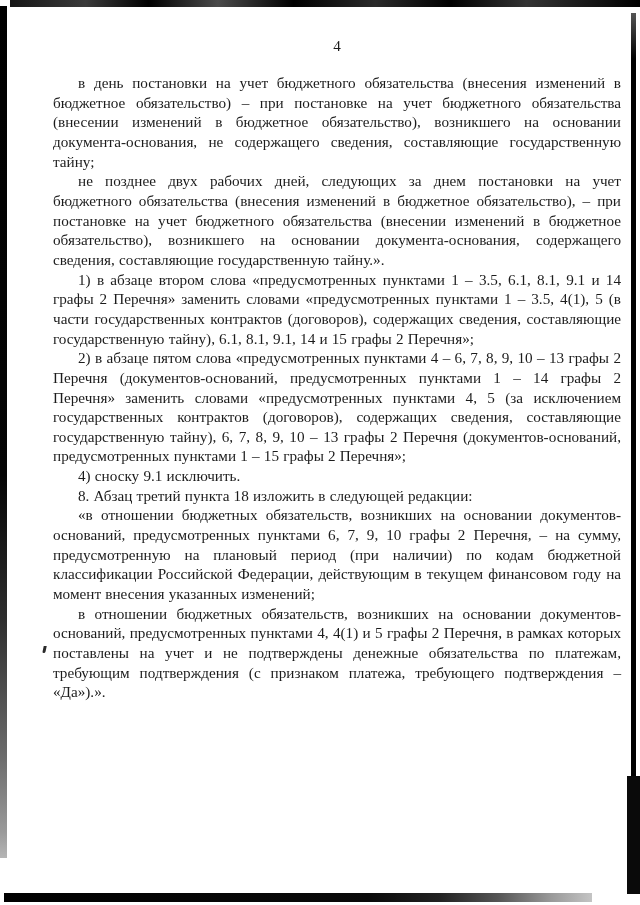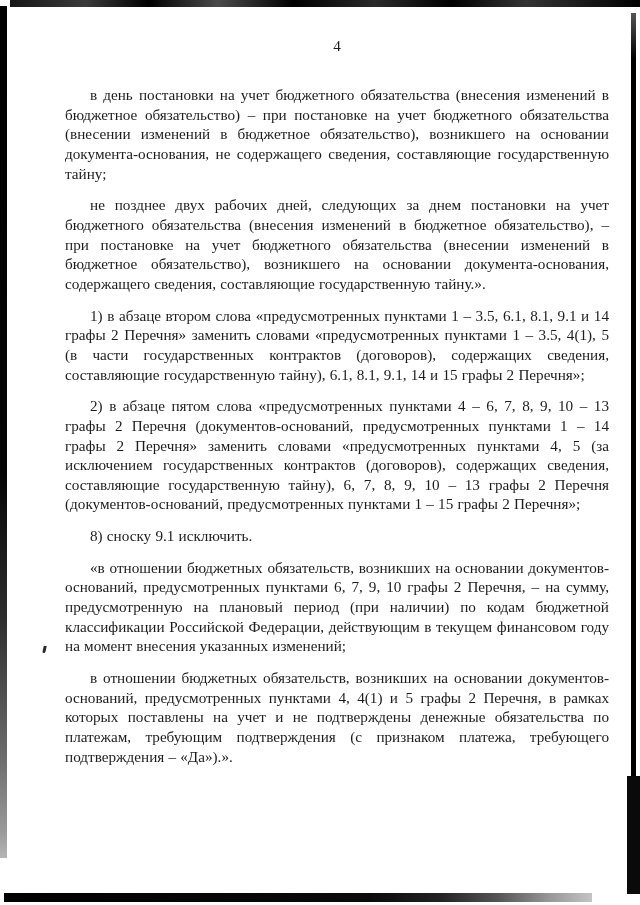--- a/index.html
+++ b/index.html
@@ -58,21 +58,21 @@
     top: 36px; left: 53px; width: 568px;
     text-align: center;
     font-size: 15.2px;
     line-height: 19px;
   }
   .content {
     position: absolute;
     top: 73px; left: 53px; width: 568px;
   }
   .content p {
-    margin: 12px;
+    margin: 0;
     text-align: justify;
     text-indent: 25px;
     font-size: 15.2px;
     line-height: 19.65px;
     word-spacing: 0.4px;
   }
 </style>
 </head>
 <body>
 
@@ -85,18 +85,19 @@
   <div class="artifact bottom-bar"></div>
   <div class="artifact stray-mark"></div>
 
   <div class="page-number">4</div>
 
   <div class="content">
     <p>в день постановки на учет бюджетного обязательства (внесения изменений в бюджетное обязательство) – при постановке на учет бюджетного обязательства (внесении изменений в бюджетное обязательство), возникшего на основании документа-основания, не содержащего сведения, составляющие государственную тайну;</p>
     <p>не позднее двух рабочих дней, следующих за днем постановки на учет бюджетного обязательства (внесения изменений в бюджетное обязательство), – при постановке на учет бюджетного обязательства (внесении изменений в бюджетное обязательство), возникшего на основании документа-основания, содержащего сведения, составляющие государственную тайну.».</p>
     <p>1) в абзаце втором слова «предусмотренных пунктами 1 – 3.5, 6.1, 8.1, 9.1 и 14 графы 2 Перечня» заменить словами «предусмотренных пунктами 1 – 3.5, 4(1), 5 (в части государственных контрактов (договоров), содержащих сведения, составляющие государственную тайну), 6.1, 8.1, 9.1, 14 и 15 графы 2 Перечня»;</p>
     <p>2) в абзаце пятом слова «предусмотренных пунктами 4 – 6, 7, 8, 9, 10 – 13 графы 2 Перечня (документов-оснований, предусмотренных пунктами 1 – 14 графы 2 Перечня» заменить словами «предусмотренных пунктами 4, 5 (за исключением государственных контрактов (договоров), содержащих сведения, составляющие государственную тайну), 6, 7, 8, 9, 10 – 13 графы 2 Перечня (документов-оснований, предусмотренных пунктами 1 – 15 графы 2 Перечня»;</p>
-    <p>8) сноску 9.1 исключить.</p>
+    <p>4) сноску 9.1 исключить.</p>
+    <p>8. Абзац третий пункта 18 изложить в следующей редакции:</p>
     <p>«в отношении бюджетных обязательств, возникших на основании документов-оснований, предусмотренных пунктами 6, 7, 9, 10 графы 2 Перечня, – на сумму, предусмотренную на плановый период (при наличии) по кодам бюджетной классификации Российской Федерации, действующим в текущем финансовом году на момент внесения указанных изменений;</p>
     <p>в отношении бюджетных обязательств, возникших на основании документов-оснований, предусмотренных пунктами 4, 4(1) и 5 графы 2 Перечня, в рамках которых поставлены на учет и не подтверждены денежные обязательства по платежам, требующим подтверждения (с признаком платежа, требующего подтверждения – «Да»).».</p>
   </div>
 
 </div>
 
 </body></html>

